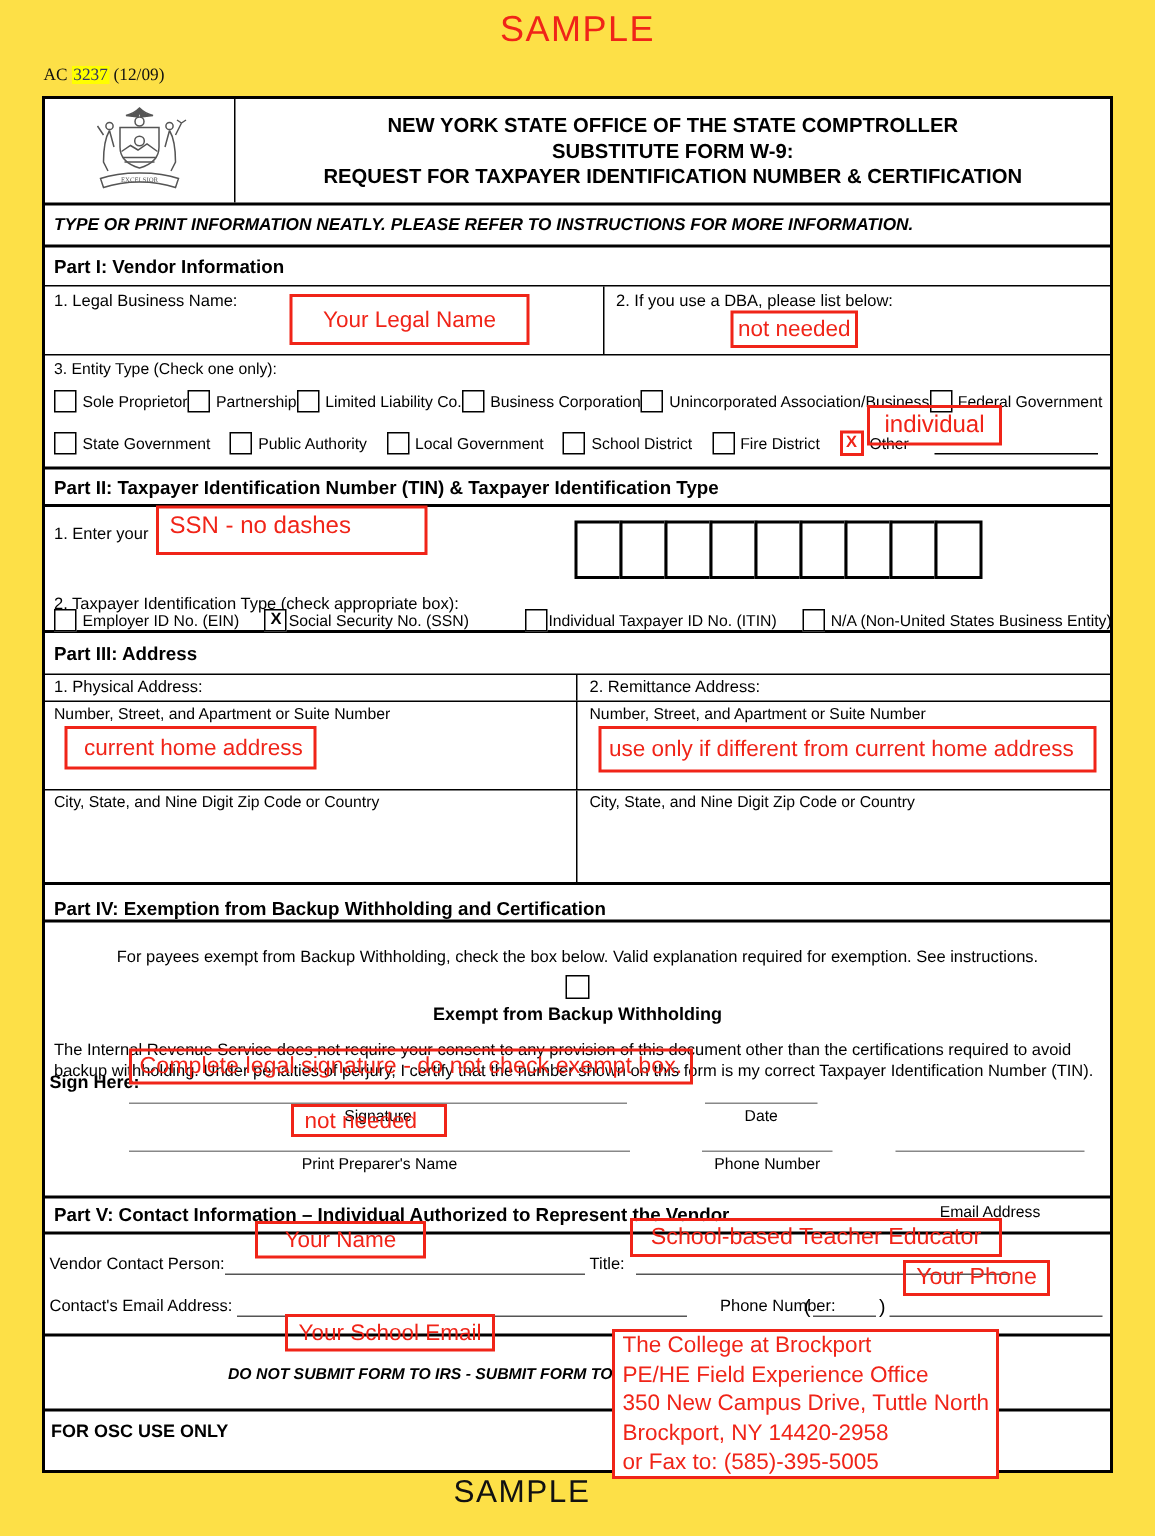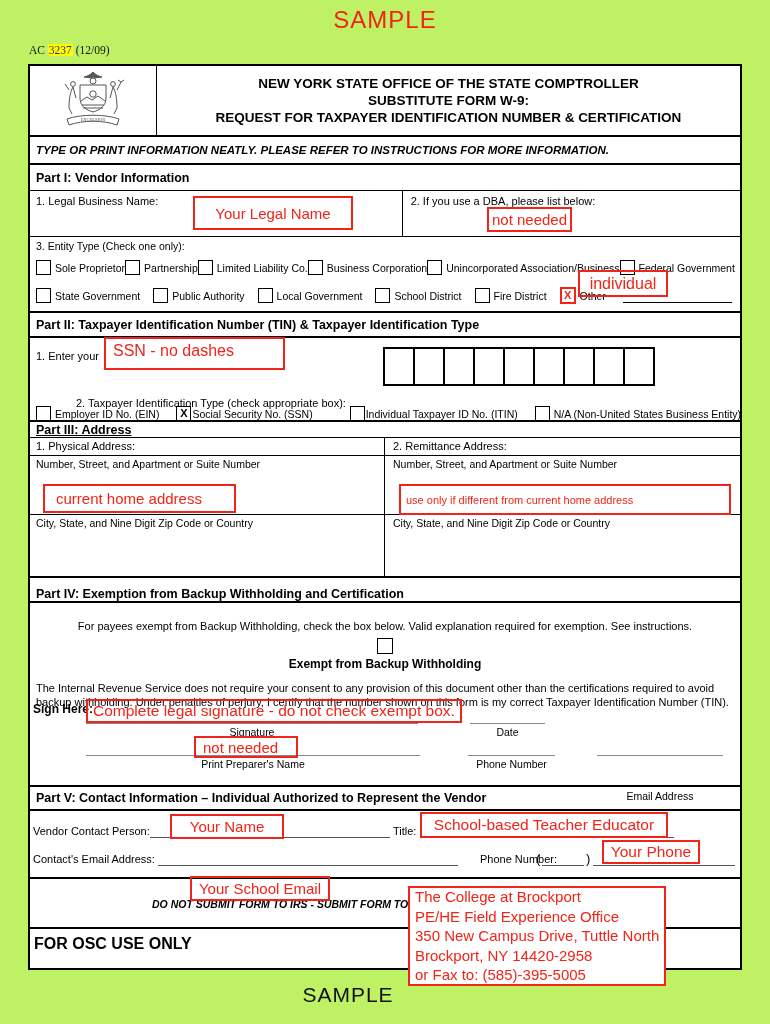--- a/index.html
+++ b/index.html
@@ -2,21 +2,21 @@
 <html><head>
 <meta charset="utf-8">
 <style>
   :root{
     --red:#f02418;
     --ink:#000;
     --line-gray:#888;
   }
   html,body{margin:0;padding:0;background:#fff;}
   .page{
-    position:relative;width:770px;height:1024px;background:#bef264;
+    position:relative;width:770px;height:1024px;background:#fde047;
     font-family:"Liberation Sans",sans-serif;color:var(--ink);overflow:hidden;
   }
   
   .sample-top{position:absolute;top:6px;left:28px;width:714px;text-align:center;
     font-size:24px;color:var(--red);letter-spacing:1px;}
   .sample-bottom{position:absolute;top:983px;left:28px;width:640px;text-align:center;
     font-size:21px;color:#111;letter-spacing:1px;}
   .form-code{position:absolute;top:44px;left:29px;font-family:"Liberation Serif",serif;
     font-size:11.5px;color:#111;}
   .form-code .hl{background:#ffff00;color:#333366;padding:0 1px;}
@@ -29,41 +29,41 @@
   .logo-cell{width:126px;border-right:1px solid #000;display:flex;align-items:center;justify-content:center;}
   .title-cell{flex:1;display:flex;flex-direction:column;justify-content:center;text-align:center;
     font-weight:bold;font-size:13.5px;line-height:17px;}
 
   .instr-row{height:28px;border-bottom:2px solid #000;display:flex;align-items:center;
     padding-left:6px;font-weight:bold;font-style:italic;font-size:11.5px;}
 
   .part-title{border-bottom:1px solid #000;display:flex;align-items:center;
     padding-left:6px;font-weight:bold;font-size:12.5px;}
   .pt1{height:26px;} .pt2{height:25px;border-bottom:2px solid #000;}
-  .pt3{height:16px;text-decoration:underline;} .pt4{height:25px;border-bottom:2px solid #000;align-items:flex-end;} .pt5{height:24px;border-bottom:2px solid #000;}
+  .pt3{height:28px;} .pt4{height:25px;border-bottom:2px solid #000;align-items:flex-end;} .pt5{height:24px;border-bottom:2px solid #000;}
 
   .name-row{height:46px;border-bottom:1px solid #000;display:flex;font-size:11px;}
   .name-cell{width:51.5%;border-right:1px solid #000;padding:4px 0 0 6px;}
   .dba-cell{flex:1;padding:4px 0 0 8px;}
 
   .entity-row{height:76px;border-bottom:2px solid #000;padding:3px 8px 0 6px;font-size:10.5px;}
   .cb-line{display:flex;align-items:center;}
   .cb-line1{justify-content:space-between;margin-top:8px;}
   .cb-line2{margin-top:12px;gap:13px;}
   .cb-item{display:flex;align-items:center;gap:4px;white-space:nowrap;}
   .cb{width:13px;height:13px;border:1px solid #000;display:inline-flex;align-items:center;
     justify-content:center;font-size:11px;font-weight:bold;background:#fff;flex:none;line-height:1;}
   .cb.red-cb{border:2px solid var(--red);color:var(--red);width:12px;height:13px;}
   .fill-line{flex:1;border-bottom:1px solid #000;height:13px;margin-left:4px;}
 
   .part2-content{height:84px;border-bottom:2px solid #000;font-size:11px;}
   .enter-label{position:absolute;left:6px;top:12px;}
   .tin-boxes{position:absolute;left:355px;top:9px;display:flex;}
   .tin-cell{width:28px;height:35px;border:2px solid #000;margin-left:-2px;background:#fff;}
-  .tin-type-label{position:absolute;left:6px;top:59px;margin-left:40px;}
+  .tin-type-label{position:absolute;left:6px;top:59px;}
   .tin-type-row{position:absolute;left:6px;top:68px;display:flex;gap:17px;font-size:10.5px;}
 
   .addr-label-row{height:18px;border-bottom:1px solid #000;display:flex;font-size:11px;}
   .addr-col-l{width:50%;border-right:1px solid #000;padding:2px 0 0 6px;box-sizing:border-box;}
   .addr-col-r{flex:1;padding:2px 0 0 8px;}
   .street-row{height:59px;border-bottom:1px solid #000;display:flex;font-size:10.5px;}
   .city-row{height:63px;border-bottom:2px solid #000;display:flex;font-size:10.5px;}
 
   .part4-content{height:180px;border-bottom:2px solid #000;font-size:11px;}
   .exempt-line1{text-align:center;margin:4px;padding-top:13px;}
@@ -74,33 +74,33 @@
   .sign-here{position:absolute;left:3px;top:95px;font-weight:bold;font-size:12px;}
   .u{position:absolute;border-bottom:1px solid var(--line-gray);height:0;}
   .u-lbl{position:absolute;font-size:10.5px;text-align:center;}
 
   .part5-content{height:68px;border-bottom:2px solid #000;font-size:11px;}
   .p5-lbl{position:absolute;}
   .p5-line{position:absolute;border-bottom:1px solid #555;height:0;}
 
   .submit-row{height:50px;border-bottom:2px solid #000;}
   .submit-note{position:absolute;left:122px;top:19px;font-weight:bold;font-style:italic;font-size:10.5px;}
-  .osc-row{height:39px;padding:6px 0 0 4px;font-weight:bold;font-size:16px;box-sizing:border-box;}
+  .osc-row{height:39px;padding:6px 0 0 4px;font-weight:bold;font-size:12px;box-sizing:border-box;}
 
   
   .ann{position:absolute;border:2px solid var(--red);color:var(--red);z-index:5;
     display:flex;align-items:center;font-size:15px;background:transparent;box-sizing:border-box;}
   .ann.center{justify-content:center;}
   .ann-legal{left:193px;top:196px;width:160px;height:34px;}
   .ann-dba{left:487px;top:207px;width:85px;height:25px;font-size:15px;}
   .ann-other{left:578px;top:270px;width:90px;height:27px;font-size:16px;}
   .ann-ssn{left:104px;top:337px;width:181px;height:33px;font-size:16px;padding-left:7px;align-items:flex-start;}
   .ann-ssn span{margin-top:3px;}
-  .ann-home{left:43px;top:484px;width:193px;height:29px;padding-left:11px;}
-  .ann-remit{left:399px;top:484px;width:332px;height:31px;padding-left:5px;font-size:11px;}
+  .ann-home{left:43px;top:484px;width:168px;height:29px;padding-left:11px;}
+  .ann-remit{left:399px;top:484px;width:332px;height:31px;padding-left:5px;font-size:15px;}
   .ann-signnote{left:86px;top:699px;width:376px;height:24px;padding-left:5px;font-size:15.5px;}
   .ann-prep{left:194px;top:736px;width:104px;height:22px;padding-left:7px;}
   .ann-name{left:170px;top:814px;width:114px;height:25px;}
   .ann-title{left:420px;top:812px;width:248px;height:26px;font-size:15.5px;}
   .ann-email{left:190px;top:876px;width:140px;height:25px;}
   .ann-phone{left:602px;top:840px;width:98px;height:24px;font-size:15.5px;}
   .ann-brockport{left:408px;top:886px;width:258px;height:100px;background:#fff;
     flex-direction:column;align-items:flex-start;justify-content:center;padding-left:5px;
     font-size:15px;line-height:19.5px;}
 </style>

